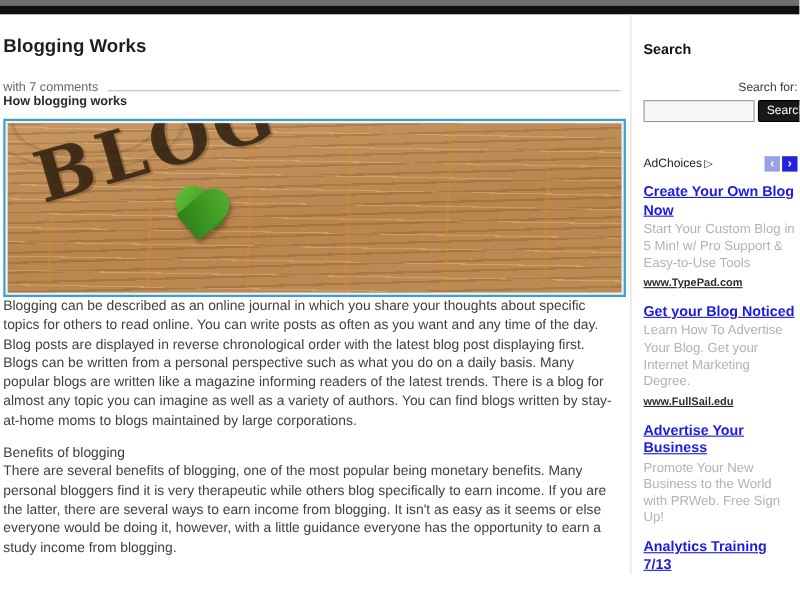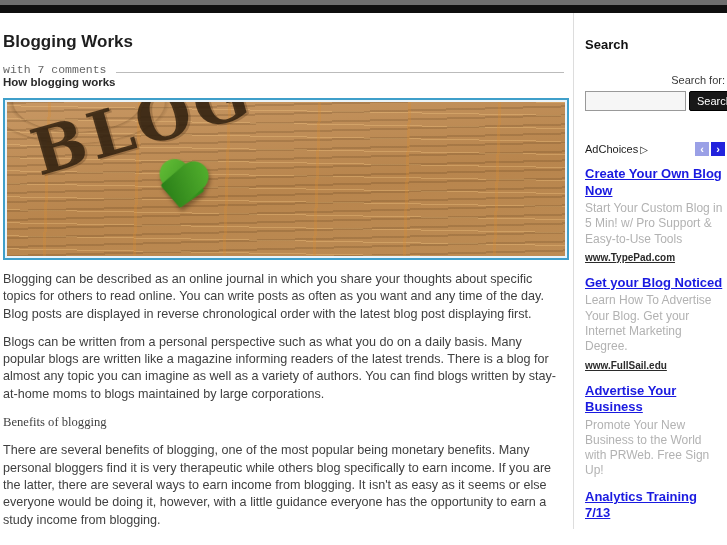--- a/index.html
+++ b/index.html
@@ -15,41 +15,41 @@
   .badge { position:absolute; right:9px; top:19px; background:#1d1d1d; color:#fff; font-size:10.5px; padding:4px 10px; border-radius:4px; box-shadow:0 1px 2px rgba(0,0,0,.4); }
   .badge-tail { position:absolute; right:11px; top:38px; width:8px; height:8px; background:#1d1d1d; transform:skewX(-35deg) rotate(10deg); }
 
   
   .content { display:flex; align-items:stretch; }
   .main { width:573px; padding:0 9px 0 3px; }
   .sidebar { width:154px; border-left:1px solid #ddd; padding:0 2px 0 11px; min-height:477px; }
 
   
   .post-title { font-size:17px; font-weight:bold; color:#1e1e1e; margin-top:19px; }
-  .comments-row { display:flex; align-items:flex-end; margin-top:11px; font-size:11.5px; color:#666;font-family:Liberation Mono, monospace; }
+  .comments-row { display:flex; align-items:flex-end; margin-top:22px; font-size:11.5px; color:#666; }
   .comments-rule { flex:1; border-bottom:1px solid #bbb; margin-left:9px; margin-bottom:3px; }
   .post-subheading { font-size:11.5px; font-weight:bold; color:#2a2a2a; }
 
   .post-image { margin-top:10px; width:566px; height:162px; border:2px solid #3f9fca; padding:2px; background:#eaf4fa; }
   .wood { position:relative; width:100%; height:100%; overflow:hidden;
     background:
       radial-gradient(ellipse 150px 70px at 70px 0px, transparent 42%, rgba(80,50,20,.22) 43%, transparent 46%, transparent 58%, rgba(80,50,20,.18) 59%, transparent 62%),
       repeating-linear-gradient(92deg, transparent 0 41px, rgba(216,140,50,.30) 41px 44px, transparent 44px 90px),
       repeating-linear-gradient(178.5deg, rgba(60,35,10,.16) 0 2px, transparent 2px 9px),
       repeating-linear-gradient(181deg, rgba(255,210,140,.30) 0 1px, transparent 1px 13px),
       linear-gradient(173deg,#c79763,#b8854d 55%,#bd8c54);
   }
   .stamp { position:absolute; left:16px; top:16px; font-family:"DejaVu Serif","Liberation Serif",serif; font-weight:bold; font-size:64px; letter-spacing:4px; color:rgba(44,29,13,.82); transform:rotate(-16deg); transform-origin:left top; text-shadow:2px 2px 0 rgba(60,35,15,.25); }
   .heart { position:absolute; left:152px; top:60px; width:46px; height:44px; transform:rotate(7deg); filter:drop-shadow(2px 3px 2px rgba(50,30,10,.45)); }
   .heart::before,.heart::after { content:""; position:absolute; top:0; width:30px; height:46px; border-radius:16px 16px 2px 2px; background:linear-gradient(160deg,#63bd36,#2f8c1b); }
   .heart::before { left:24px; transform:rotate(-42deg); transform-origin:0 100%; }
   .heart::after { left:-6px; transform:rotate(42deg); transform-origin:100% 100%; background:linear-gradient(200deg,#54b12e,#2a7f18); }
 
-  .post-body p { margin-top:11px; font-size:12.6px; line-height:17.3px; color:#3f3f3f; }
-  .benefits-heading { margin-top:12px; font-size:12.6px; color:#3f3f3f;font-family:Liberation Serif, serif; }
+  .post-body p { font-size:12.6px; line-height:17.3px; color:#3f3f3f; }
+  .benefits-heading { margin-top:12px; font-size:12.6px; color:#3f3f3f; }
 
   
   .search-heading { margin-top:24px; font-size:13px; font-weight:bold; color:#111; }
   .search-label { margin-top:22px; font-size:11px; color:#3a3a3a;text-align:right; }
   .search-row { display:flex; margin-top:5px; align-items:stretch; }
   .search-input { width:101px; height:20px; background:#f6f6f6; border:1px solid #999; font-size:11px; padding:0 4px; color:#333; }
   .search-button { margin-left:3px; background:#181818; color:#fff; border:1px solid #000; font-size:11px; padding:0 7px; height:20px; border-radius:2px; cursor:pointer; }
 
   .adchoices-row { display:flex; align-items:center; margin-top:31px; }
   .adchoices-label { font-size:11px; font-weight:500; color:#1c1c1c; }

